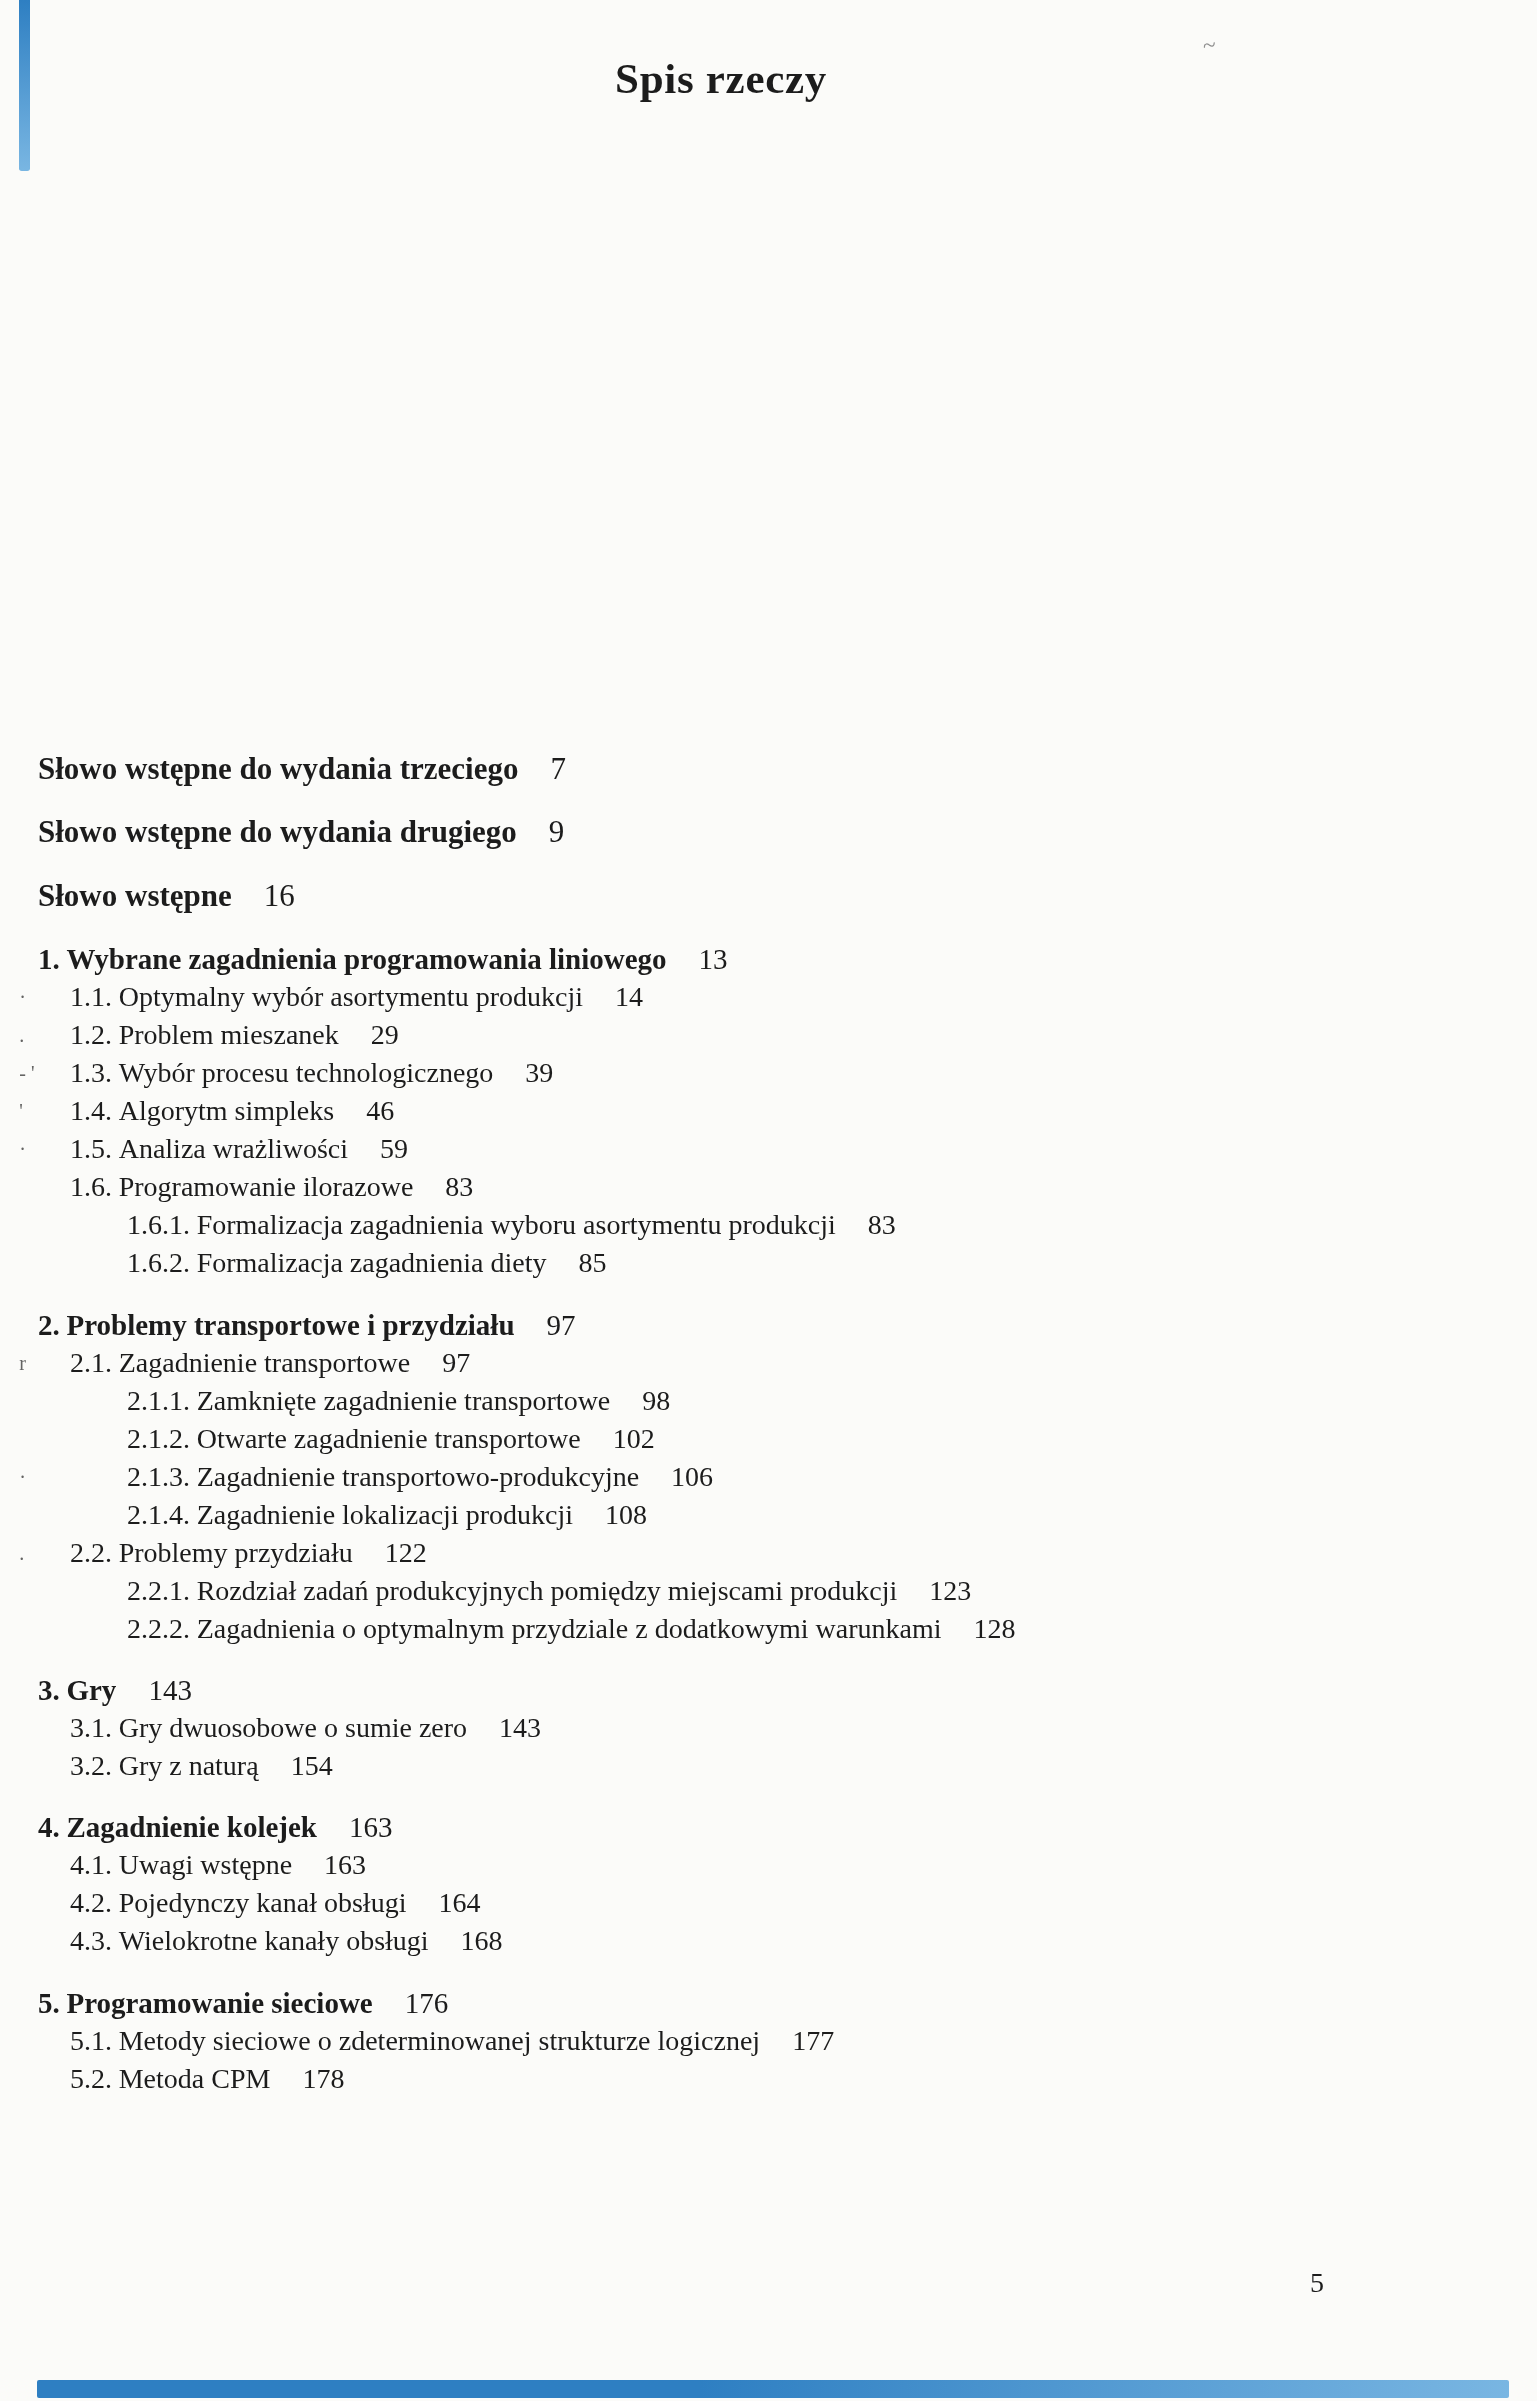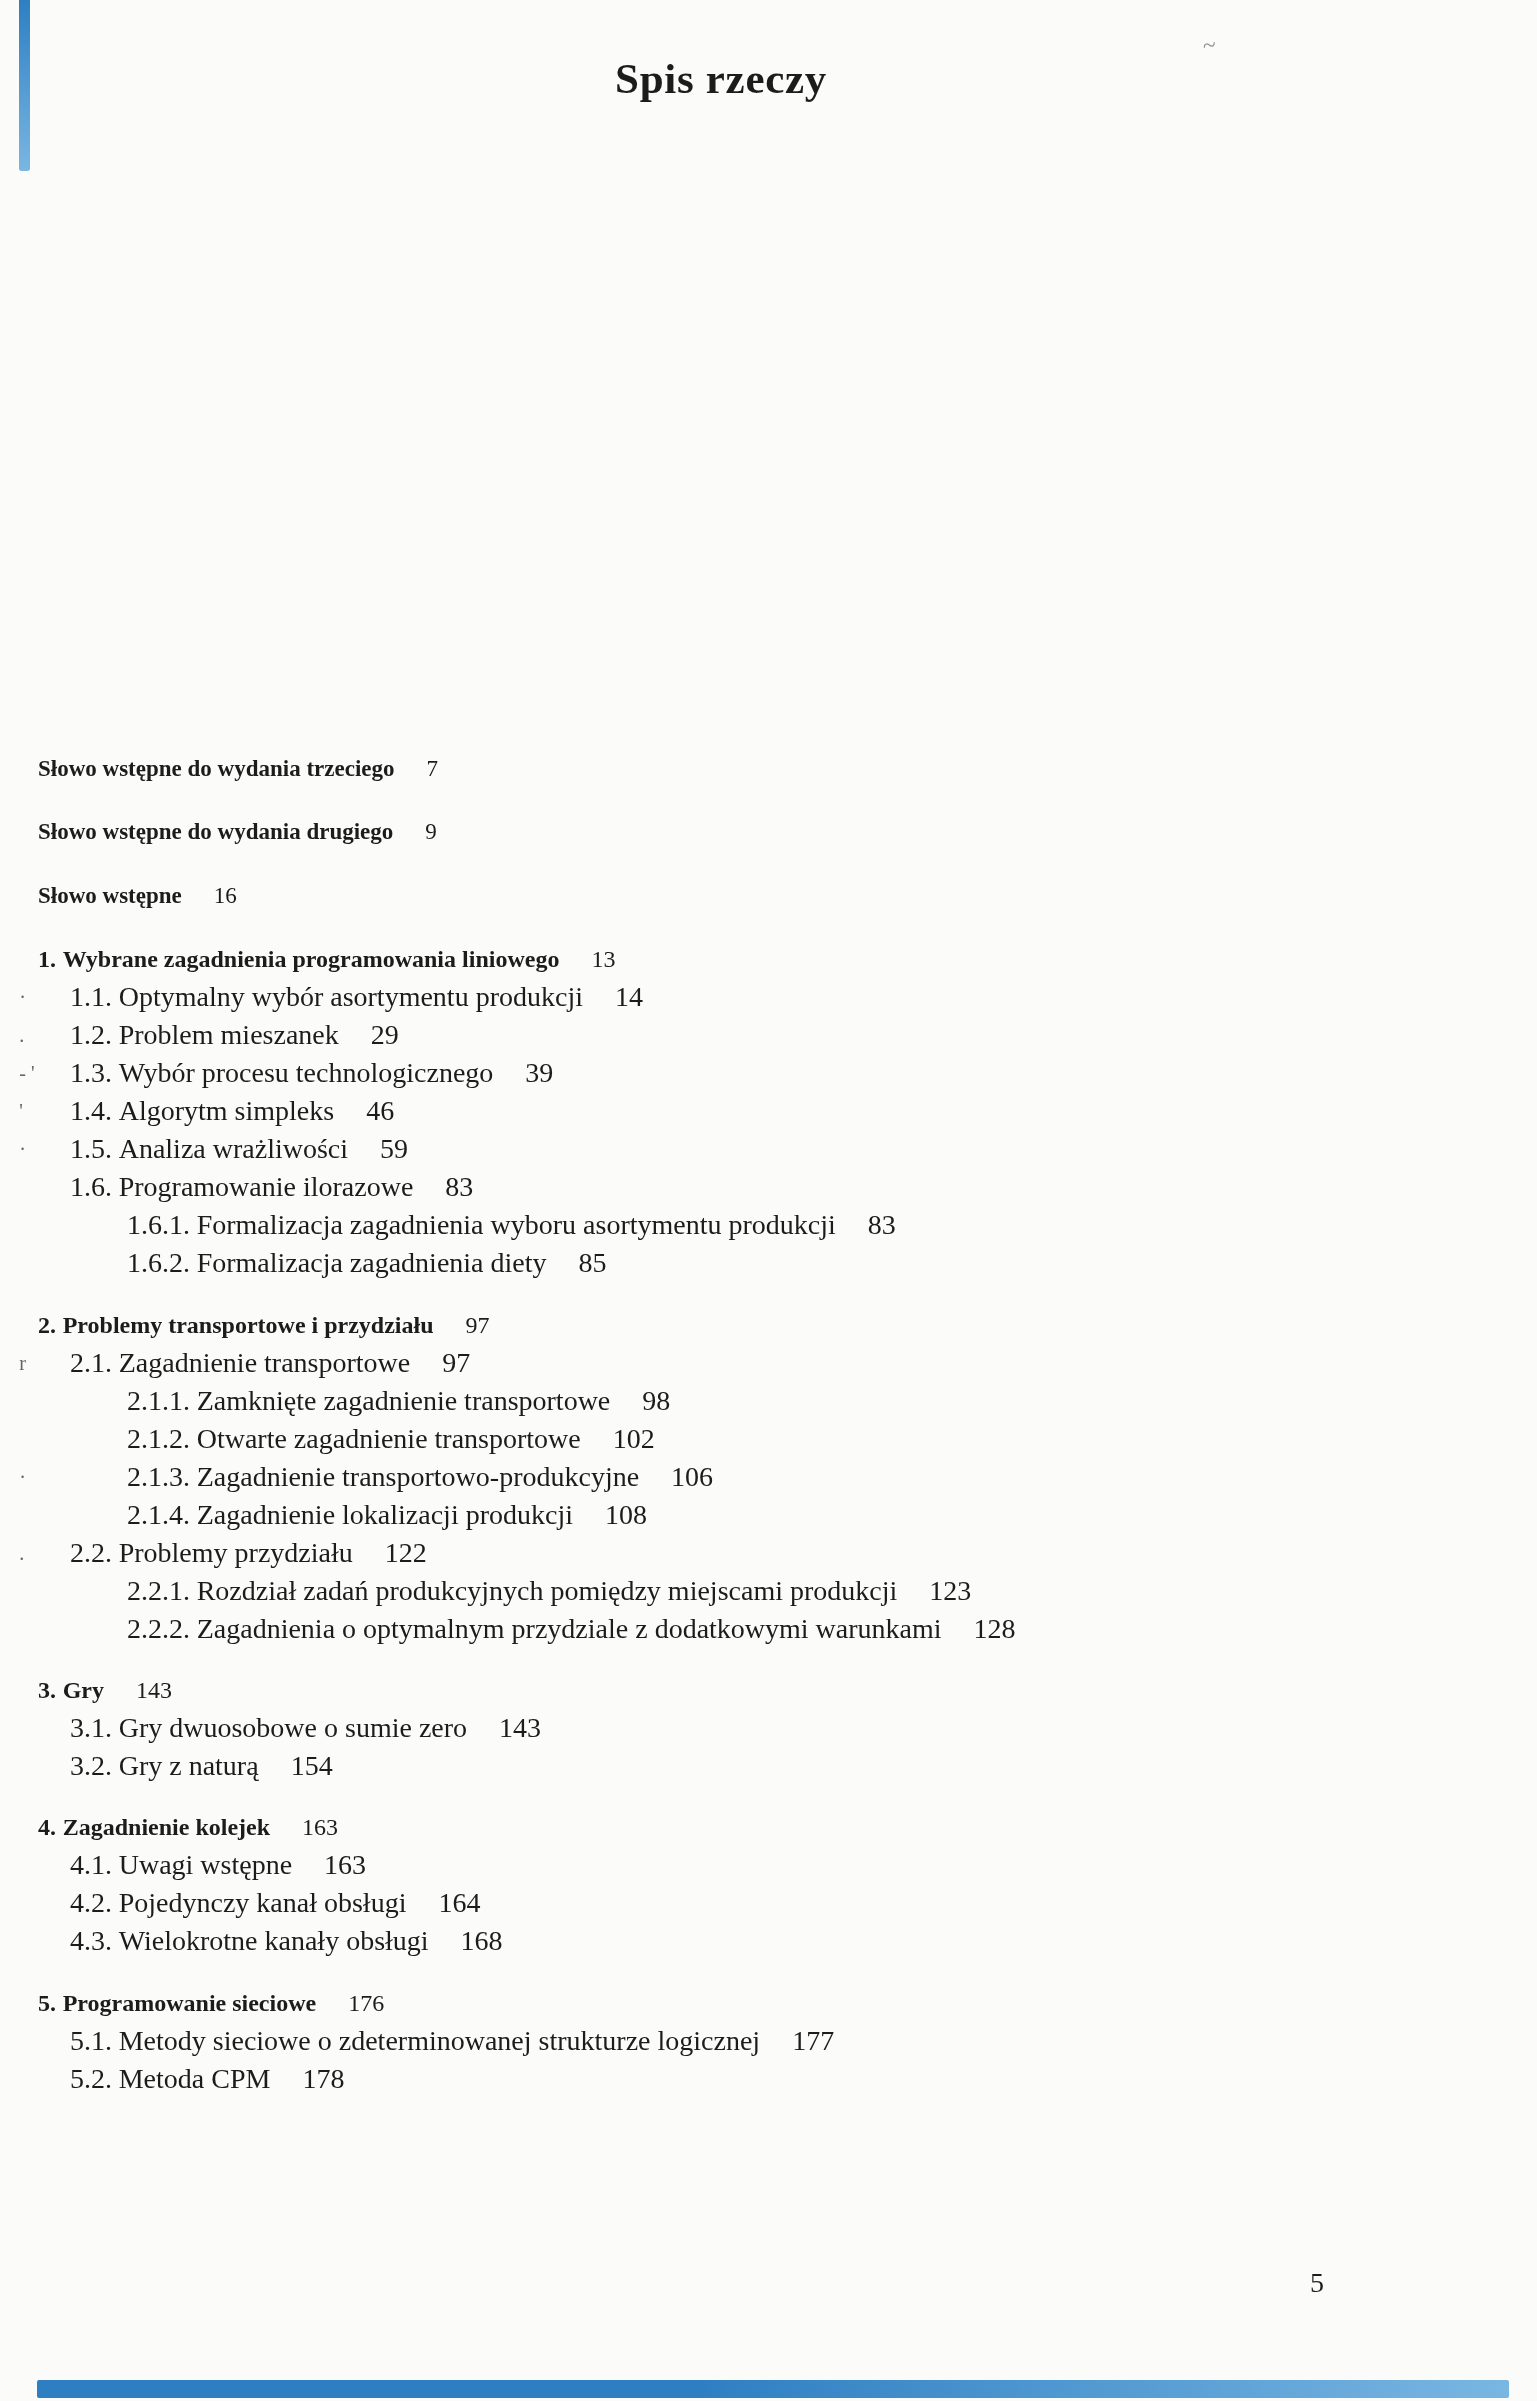--- a/index.html
+++ b/index.html
@@ -65,25 +65,25 @@
     top: 750px;
     width: 1417px;
   }
   .row {
     position: relative;
     font-size: 28px;
     line-height: 38px;
     white-space: nowrap;
   }
   .front {
-    font-size: 23px;
+    font-size: 31px;
     margin-bottom: 25.4px;
   }
   .chapter {
-    font-size: 24px;
+    font-size: 29px;
     margin-top: 23.4px;
   }
   .b { font-weight: bold; }
   .lvl1 { padding-left: 32px; }
   .lvl2 { padding-left: 89px; }
   .num { margin-right: 6.7px; }
   .pg {
     margin-left: 32px;
     font-weight: normal;
   }

